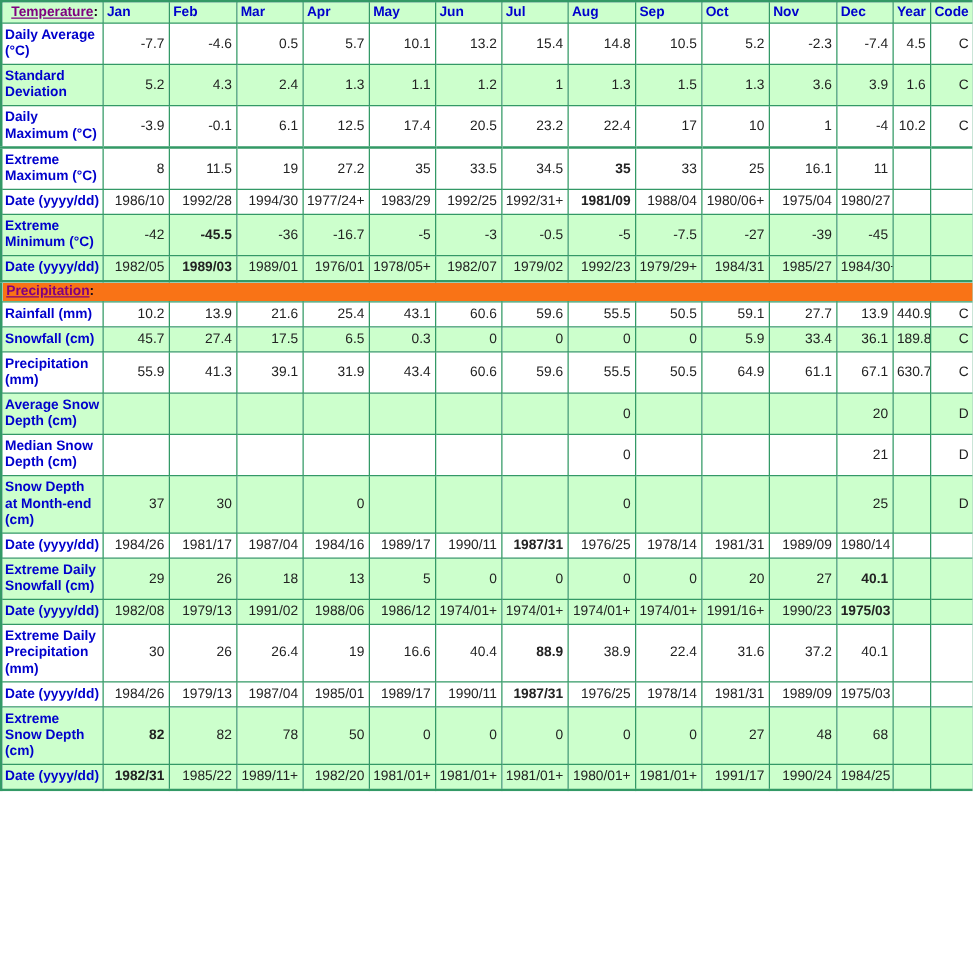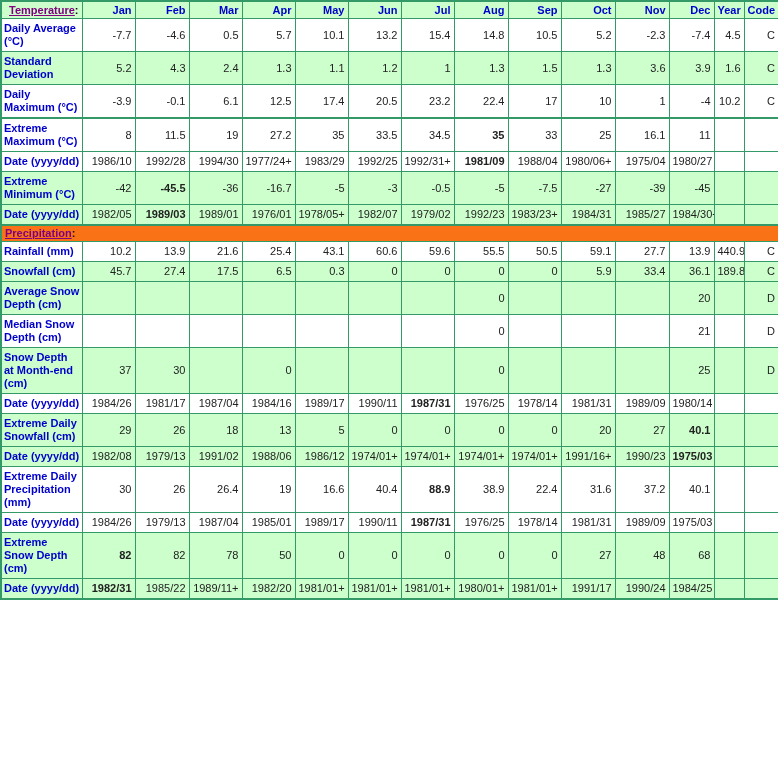--- a/index.html
+++ b/index.html
@@ -1,21 +1,21 @@
 <!DOCTYPE html>
 <html><head>
 <meta charset="utf-8">
 <style>
   html,body{margin:0;padding:0;background:#fff;}
   body{font-family:"Liberation Sans","DejaVu Sans",sans-serif;}
   table{border-collapse:collapse;table-layout:fixed;width:778px;}
   td,th{border:1px solid #339966;font-size:11px;line-height:13px;
         padding:1px 3px;vertical-align:middle;overflow:hidden;}
   table{border:2px solid #339966;}
-  th.month{color:#0000cc;font-weight:bold;text-align:right;background:#ccffcc;height:14px;}
+  th.month{color:#0000cc;font-weight:bold;text-align:left;background:#ccffcc;height:14px;}
   th.sectcell{background:#ccffcc;text-align:right;}
   td.label{color:#0000cc;font-weight:bold;text-align:left;background:#fff;padding:3px 2px;}
   td.val{color:#222;text-align:right;background:#fff;}
   tr.shade td{background:#ccffcc;}
   tr.thick td, tr.thick th{border-top:2px solid #339966;}
   td.b{font-weight:bold;}
   a.sectlink{color:#800080;font-weight:bold;text-decoration:none;cursor:pointer;}
   a.sectlink .t{text-decoration:underline;}
   a.sectlink .c{color:#1a0d1a;text-decoration:none;}
   td.sectioncell{background:#f97316;text-align:left;}
@@ -169,21 +169,21 @@
       <tr class="shade">
         <td class="label">Date (yyyy/dd)</td>
         <td class="val">1982/05</td>
         <td class="val b">1989/03</td>
         <td class="val">1989/01</td>
         <td class="val">1976/01</td>
         <td class="val">1978/05+</td>
         <td class="val">1982/07</td>
         <td class="val">1979/02</td>
         <td class="val">1992/23</td>
-        <td class="val">1983/23+</td>
+        <td class="val">1979/29+</td>
         <td class="val">1984/31</td>
         <td class="val">1985/27</td>
         <td class="val">1984/30+</td>
         <td class="val"></td>
         <td class="val"></td>
       </tr>
       <tr class="thick">
         <td colspan="15" class="sectioncell"><a class="sectlink"><span class="t">Precipitation</span><span class="c">:</span></a></td>
       </tr>
       <tr>
@@ -213,20 +213,37 @@
         <td class="val">0</td>
         <td class="val">0</td>
         <td class="val">0</td>
         <td class="val">0</td>
         <td class="val">5.9</td>
         <td class="val">33.4</td>
         <td class="val">36.1</td>
         <td class="val">189.8</td>
         <td class="val">C</td>
       </tr>
+      <tr>
+        <td class="label">Precipitation (mm)</td>
+        <td class="val">55.9</td>
+        <td class="val">41.3</td>
+        <td class="val">39.1</td>
+        <td class="val">31.9</td>
+        <td class="val">43.4</td>
+        <td class="val">60.6</td>
+        <td class="val">59.6</td>
+        <td class="val">55.5</td>
+        <td class="val">50.5</td>
+        <td class="val">64.9</td>
+        <td class="val">61.1</td>
+        <td class="val">67.1</td>
+        <td class="val">630.7</td>
+        <td class="val">C</td>
+      </tr>
       <tr class="shade">
         <td class="label">Average Snow Depth (cm)</td>
         <td class="val"></td>
         <td class="val"></td>
         <td class="val"></td>
         <td class="val"></td>
         <td class="val"></td>
         <td class="val"></td>
         <td class="val"></td>
         <td class="val">0</td>

